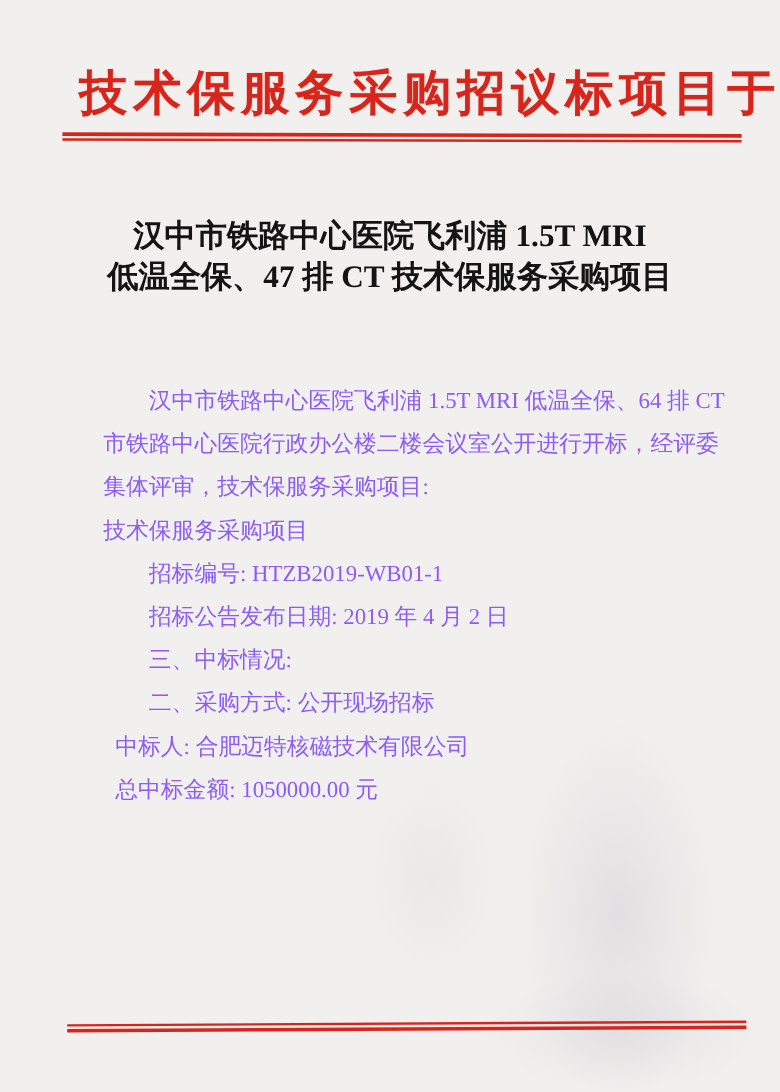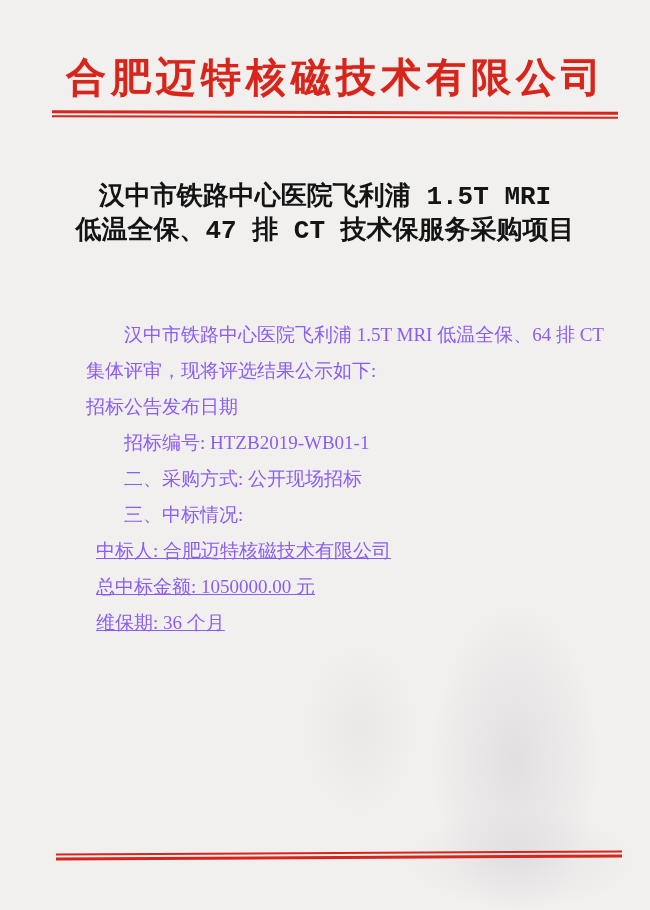--- a/index.html
+++ b/index.html
@@ -29,60 +29,61 @@
     position:absolute;top:111px;left:52px;width:566px;height:2px;
     border-top:3px solid #d7251b;border-bottom:2px solid #d7251b;
     transform:rotate(0.15deg);
   }
   .title-block{
     position:absolute;top:180px;left:65px;width:520px;
     text-align:center;
     font-size:26px;line-height:34px;font-weight:700;
     color:#141414;
   }
-  .title-block .tline{white-space:nowrap;font-family:Liberation Mono, monospace;}
+  .title-block .tline{white-space:nowrap;}
   .body-text{
     position:absolute;top:317px;left:86px;width:502px;
     font-size:19px;line-height:36px;
     color:#8b5cf6;
   }
   .line{white-space:nowrap;}
   .ind-2{padding-left:38px;}
-  .ind-05{padding-left:10px;text-decoration:underline;}
+  .ind-05{padding-left:10px;}
   .rule-bottom{
     position:absolute;top:852px;left:56px;width:566px;height:2px;
     border-top:2px solid #d7251b;border-bottom:3px solid #d7251b;
     transform:rotate(-0.3deg);
   }
 </style>
 </head>
 <body>
 
 <div class="page">
 
   <div class="stain-a"></div>
   <div class="stain-b"></div>
   <div class="stain-c"></div>
 
-  <div class="letterhead">合肥迈特核磁技术有限公司</div>
+  <div class="letterhead">技术保服务采购招议标项目于</div>
 
   <div class="rule-top"></div>
 
   <div class="title-block">
     <div class="tline">汉中市铁路中心医院飞利浦 1.5T MRI</div>
     <div class="tline">低温全保、47 排 CT 技术保服务采购项目</div>
   </div>
 
   <div class="body-text">
     <div class="line ind-2">汉中市铁路中心医院飞利浦 1.5T MRI 低温全保、64 排 CT</div>
-    <div class="line">集体评审，现将评选结果公示如下:</div>
-    <div class="line">招标公告发布日期</div>
+    <div class="line">市铁路中心医院行政办公楼二楼会议室公开进行开标，经评委</div>
+    <div class="line">集体评审，技术保服务采购项目:</div>
+    <div class="line">技术保服务采购项目</div>
     <div class="line ind-2">招标编号: HTZB2019-WB01-1</div>
+    <div class="line ind-2">招标公告发布日期: 2019 年 4 月 2 日</div>
+    <div class="line ind-2">三、中标情况:</div>
     <div class="line ind-2">二、采购方式: 公开现场招标</div>
-    <div class="line ind-2">三、中标情况:</div>
     <div class="line ind-05">中标人: 合肥迈特核磁技术有限公司</div>
     <div class="line ind-05">总中标金额: 1050000.00 元</div>
-    <div class="line ind-05">维保期: 36 个月</div>
   </div>
 
   <div class="rule-bottom"></div>
 
 </div>
 
 </body></html>

